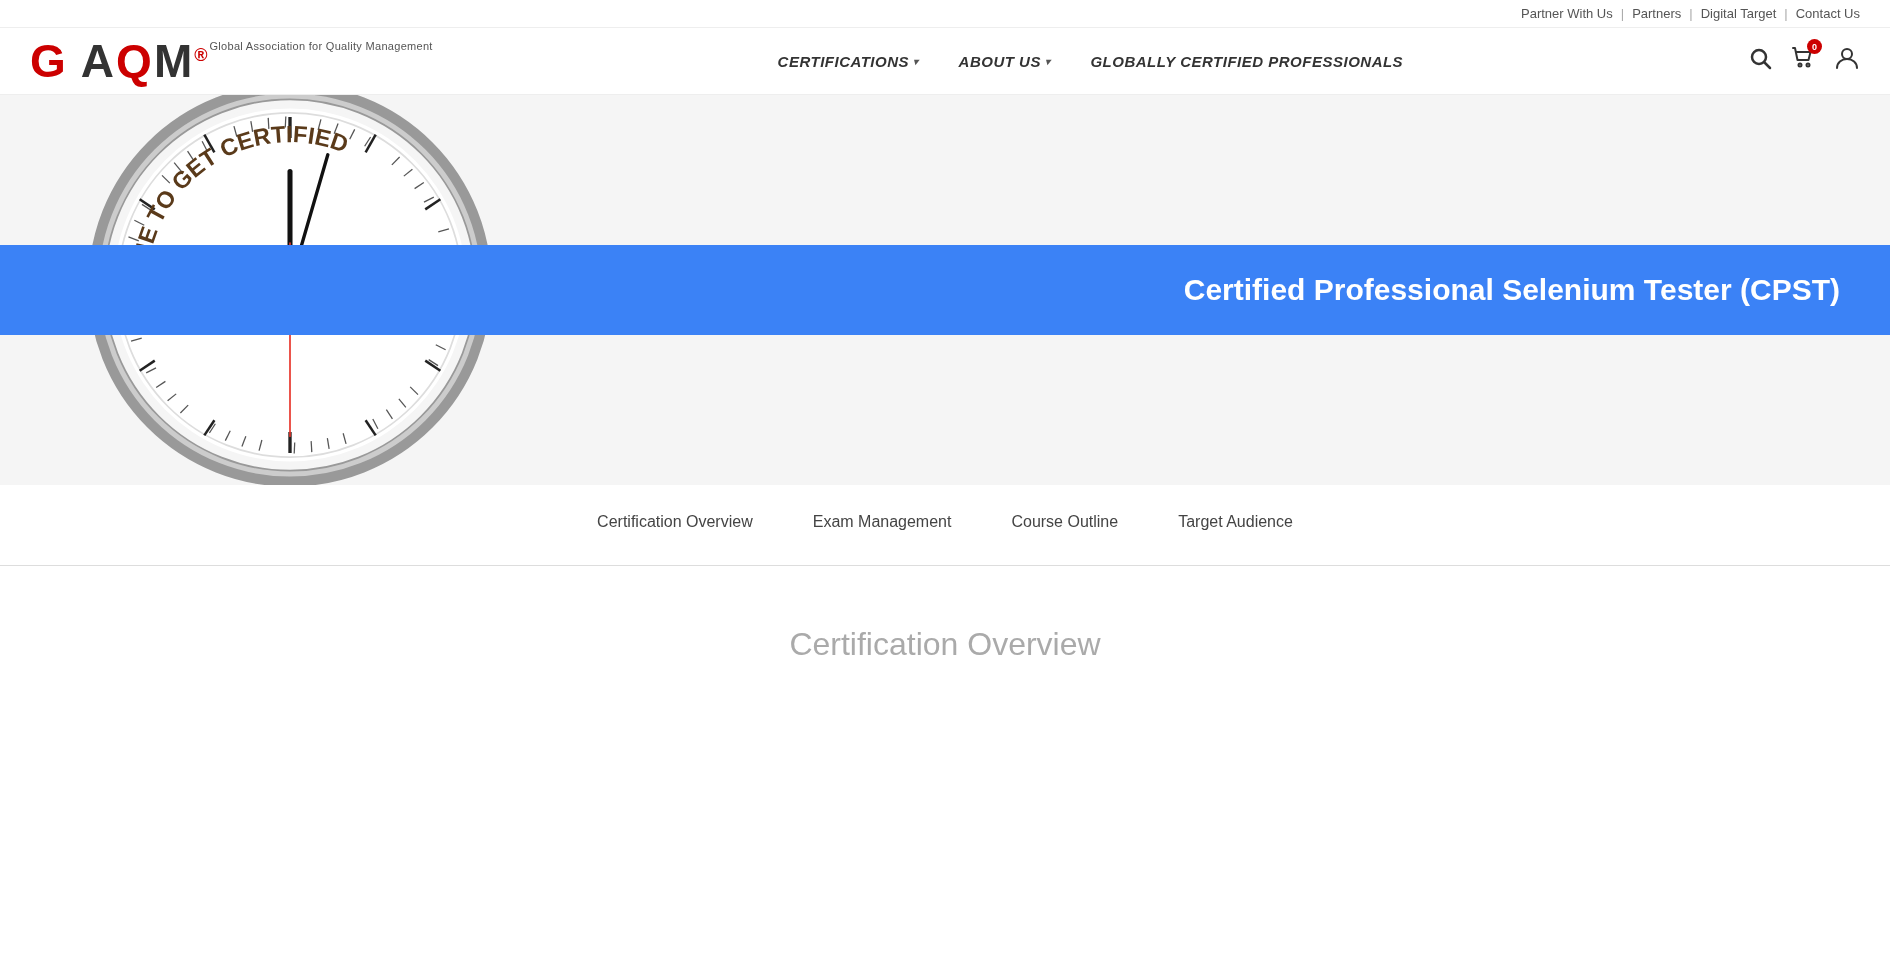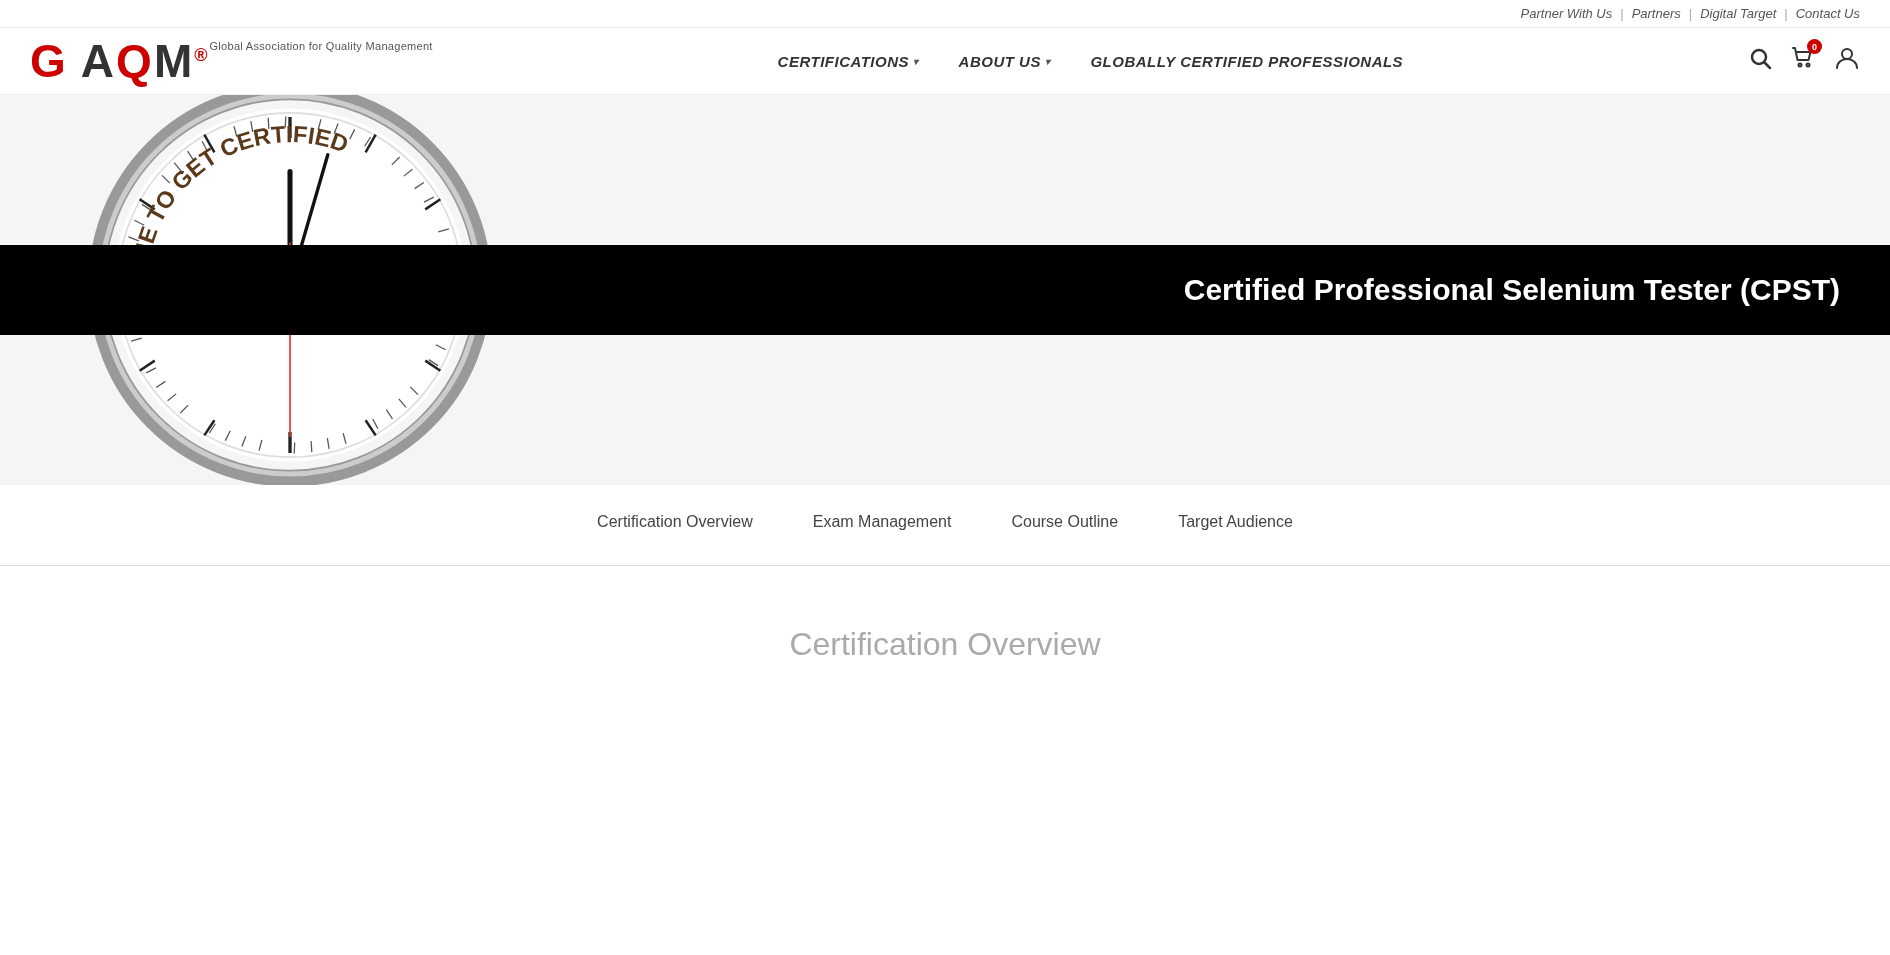--- a/index.html
+++ b/index.html
@@ -13,21 +13,20 @@
       padding: 6px 30px;
       font-size: 13px;
       color: #555;
       border-bottom: 1px solid #eee;
       gap: 4px;
     }
     .top-bar a {
       color: #555;
       text-decoration: none;
       cursor: pointer;
-      font-style: italic;
     }
     .top-bar .sep {
       color: #aaa;
       margin: 0 4px;
     }
 
     
     .header {
       display: flex;
       align-items: center;
@@ -132,21 +131,21 @@
       width: 100%;
       height: 100%;
     }
     
     .red-banner {
       position: absolute;
       left: 0;
       right: 0;
       top: 50%;
       transform: translateY(-50%);
-      background: #000000;
+      background: #3b82f6;
       padding: 28px 50px;
       display: flex;
       align-items: center;
       justify-content: flex-end;
     }
     .red-banner-title {
       font-size: 30px;
       font-weight: bold;
       color: #fff;
       text-align: right;

